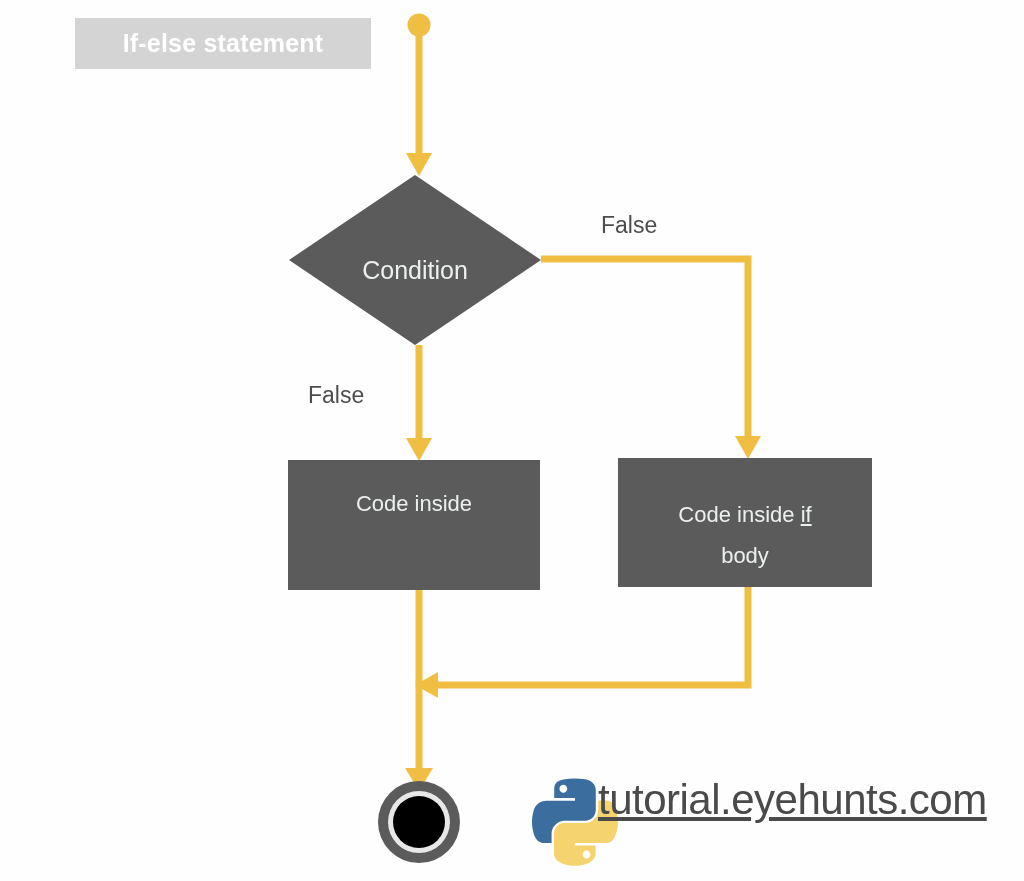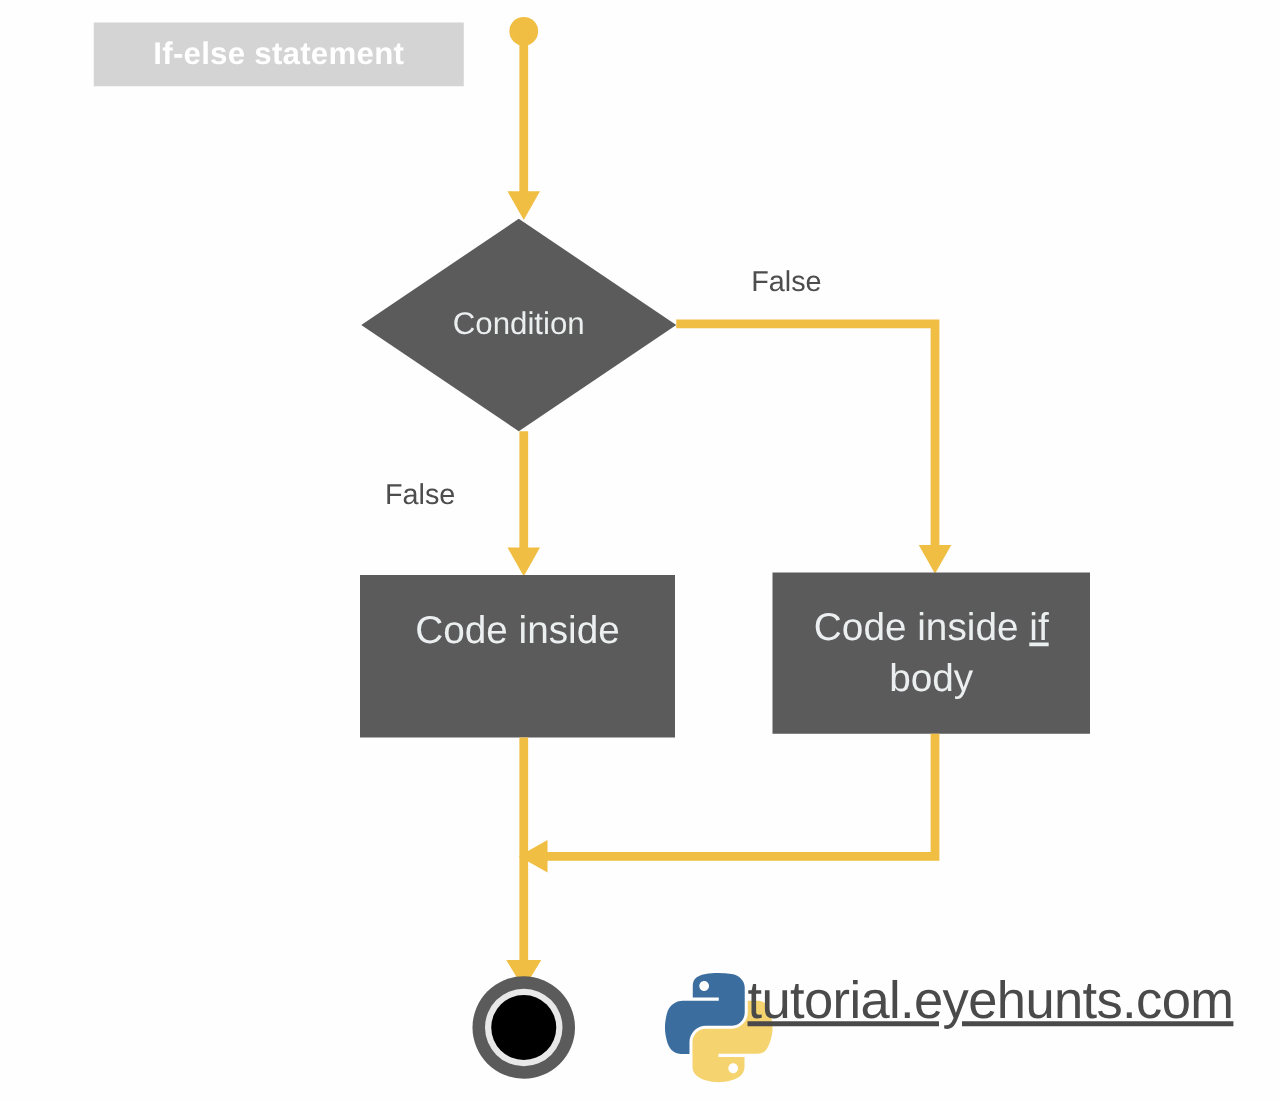--- a/index.html
+++ b/index.html
@@ -53,41 +53,41 @@
     font-family: "Liberation Sans", sans-serif;
     white-space: nowrap;
   }
   #label-true { left: 601px; top: 212px; }
   #label-false { left: 308px; top: 382px; }
 
   
   .node-text {
     position: absolute;
     color: #eceff0;
-    font-size: 31px;
+    font-size: 22px;
     line-height: 41px;
     text-align: center;
     font-family: "Liberation Sans", sans-serif;
     pointer-events: none;
   }
   #text-condition {
     left: 290px;
-    top: 243px;
+    top: 254px;
     width: 250px;
     font-size: 25px;
     line-height: 33px;
   }
   #text-else-box {
     left: 288px;
     top: 483px;
     width: 252px;
   }
   #text-if-box {
     left: 618px;
-    top: 481px;
+    top: 494px;
     width: 254px;
   }
   .kw-underline { text-decoration: underline; }
 
   
   #brand {
     position: absolute;
     left: 533px;
     top: 776px;
     display: flex;

